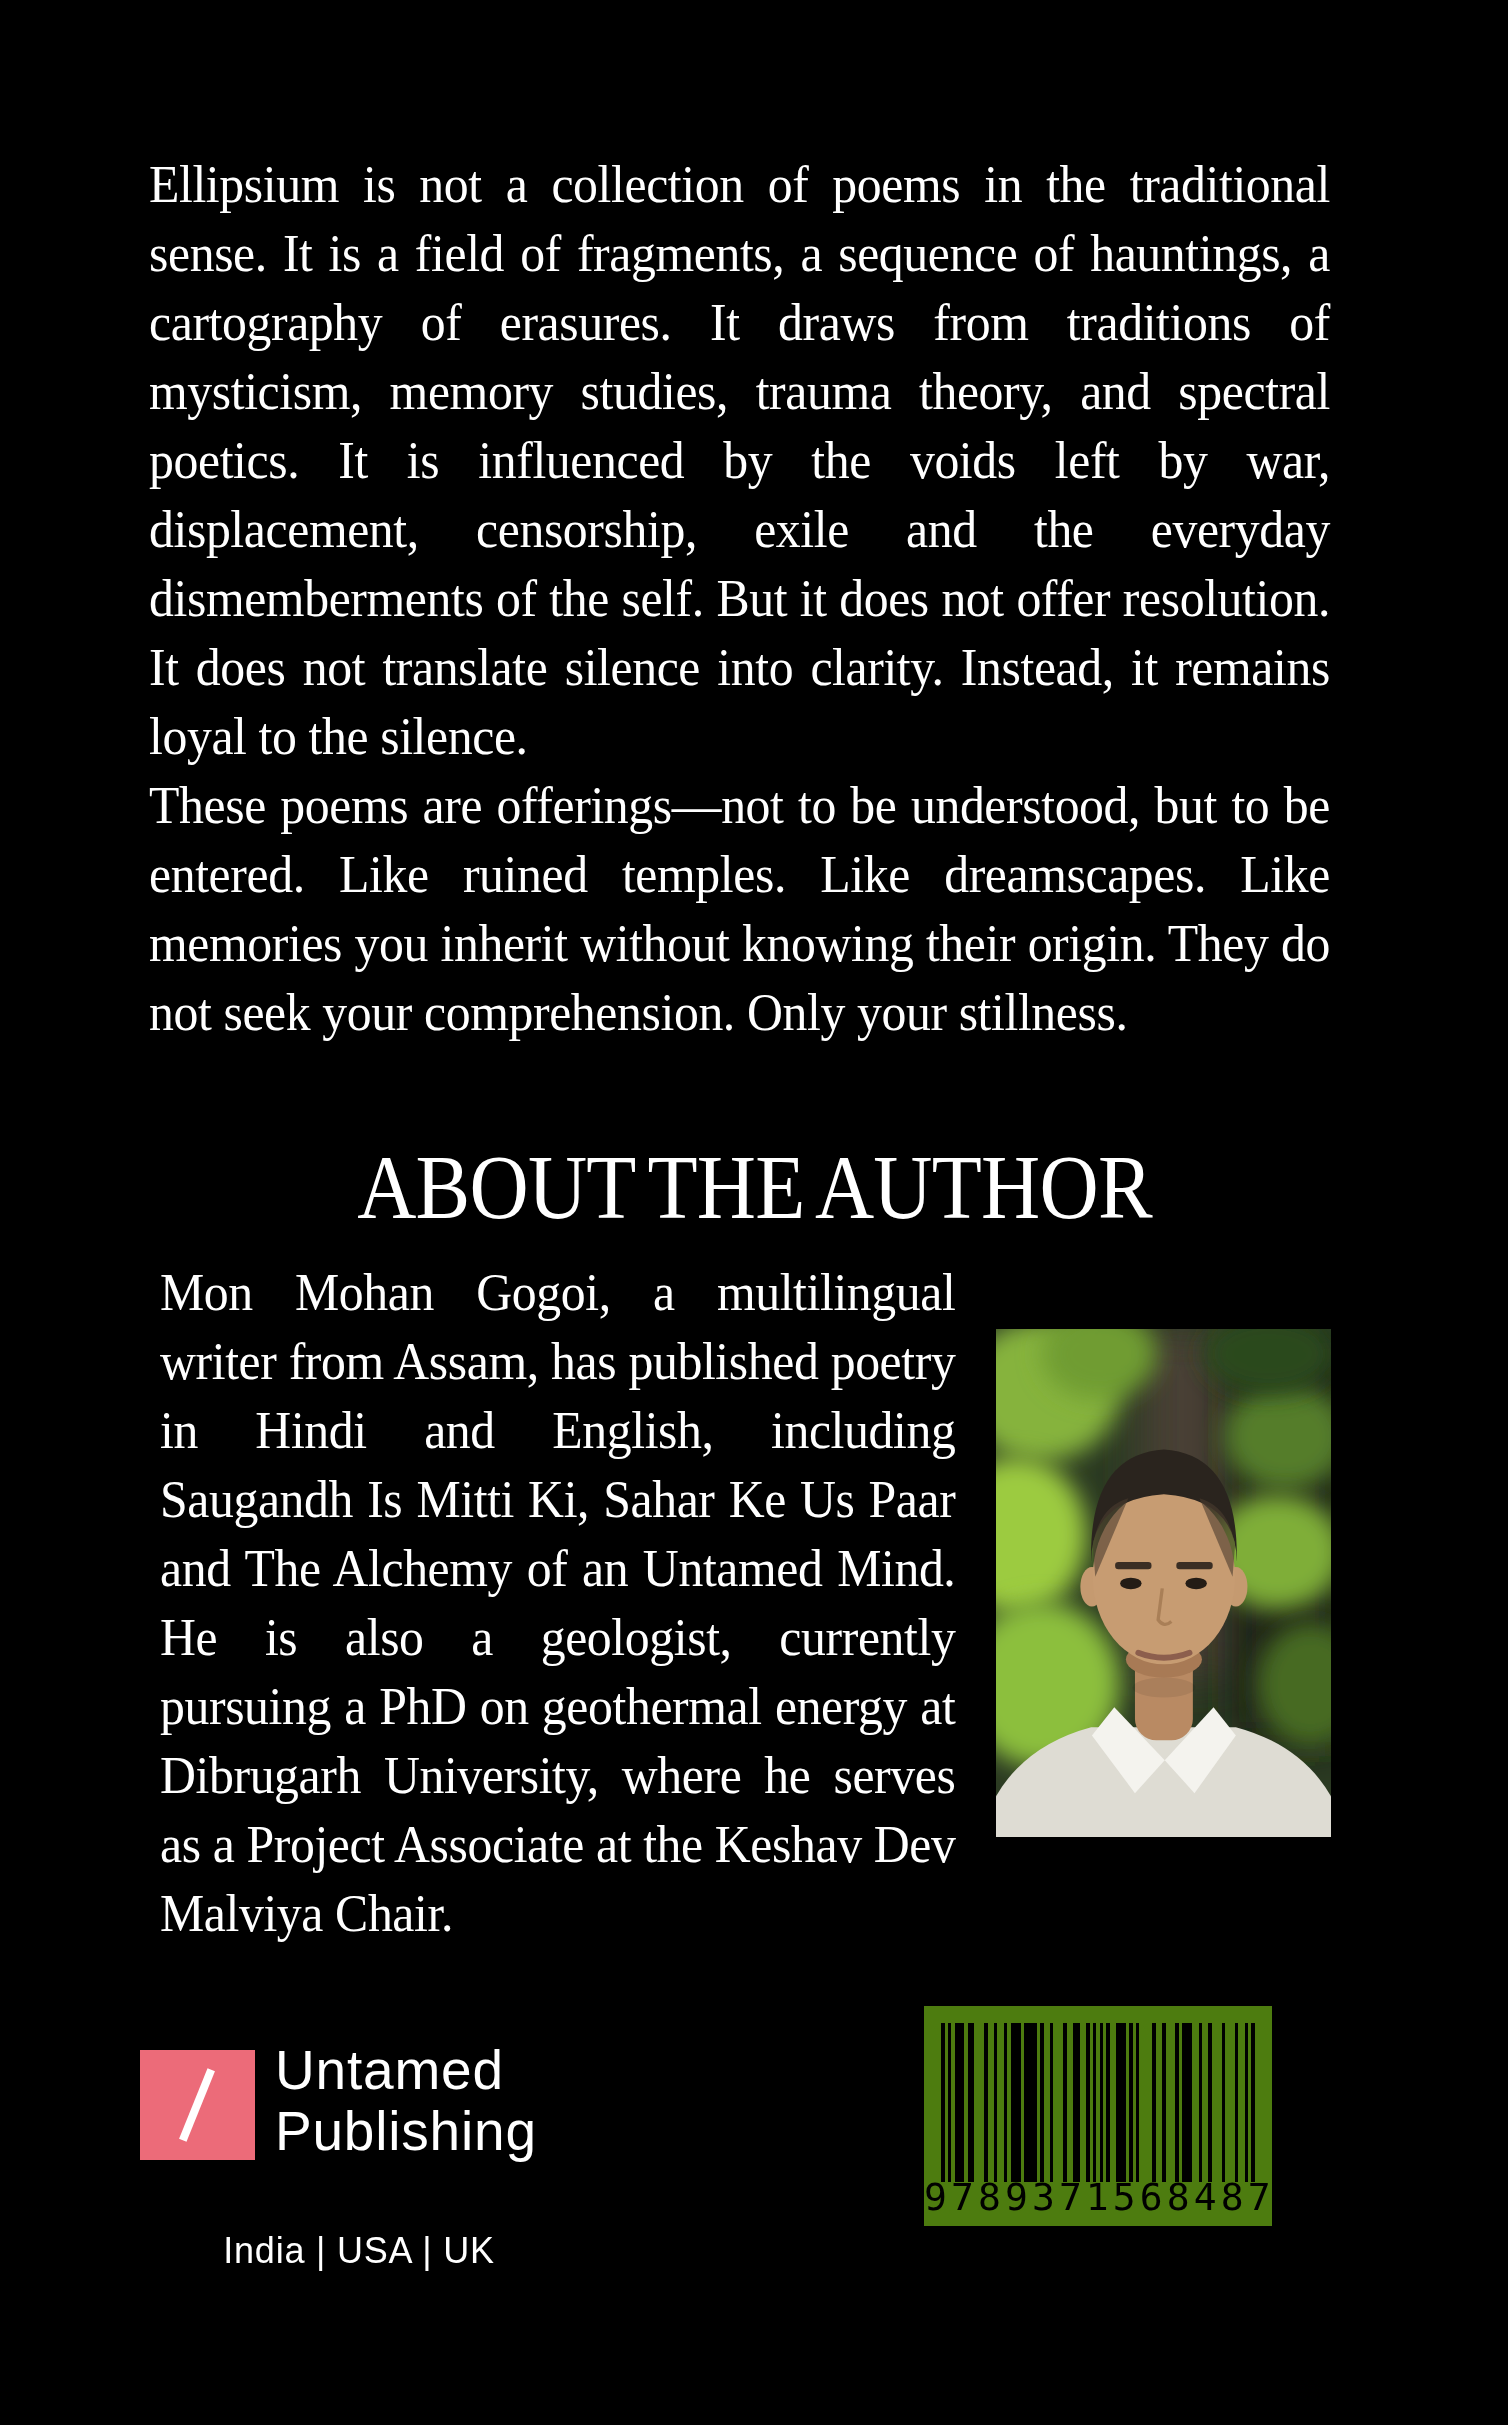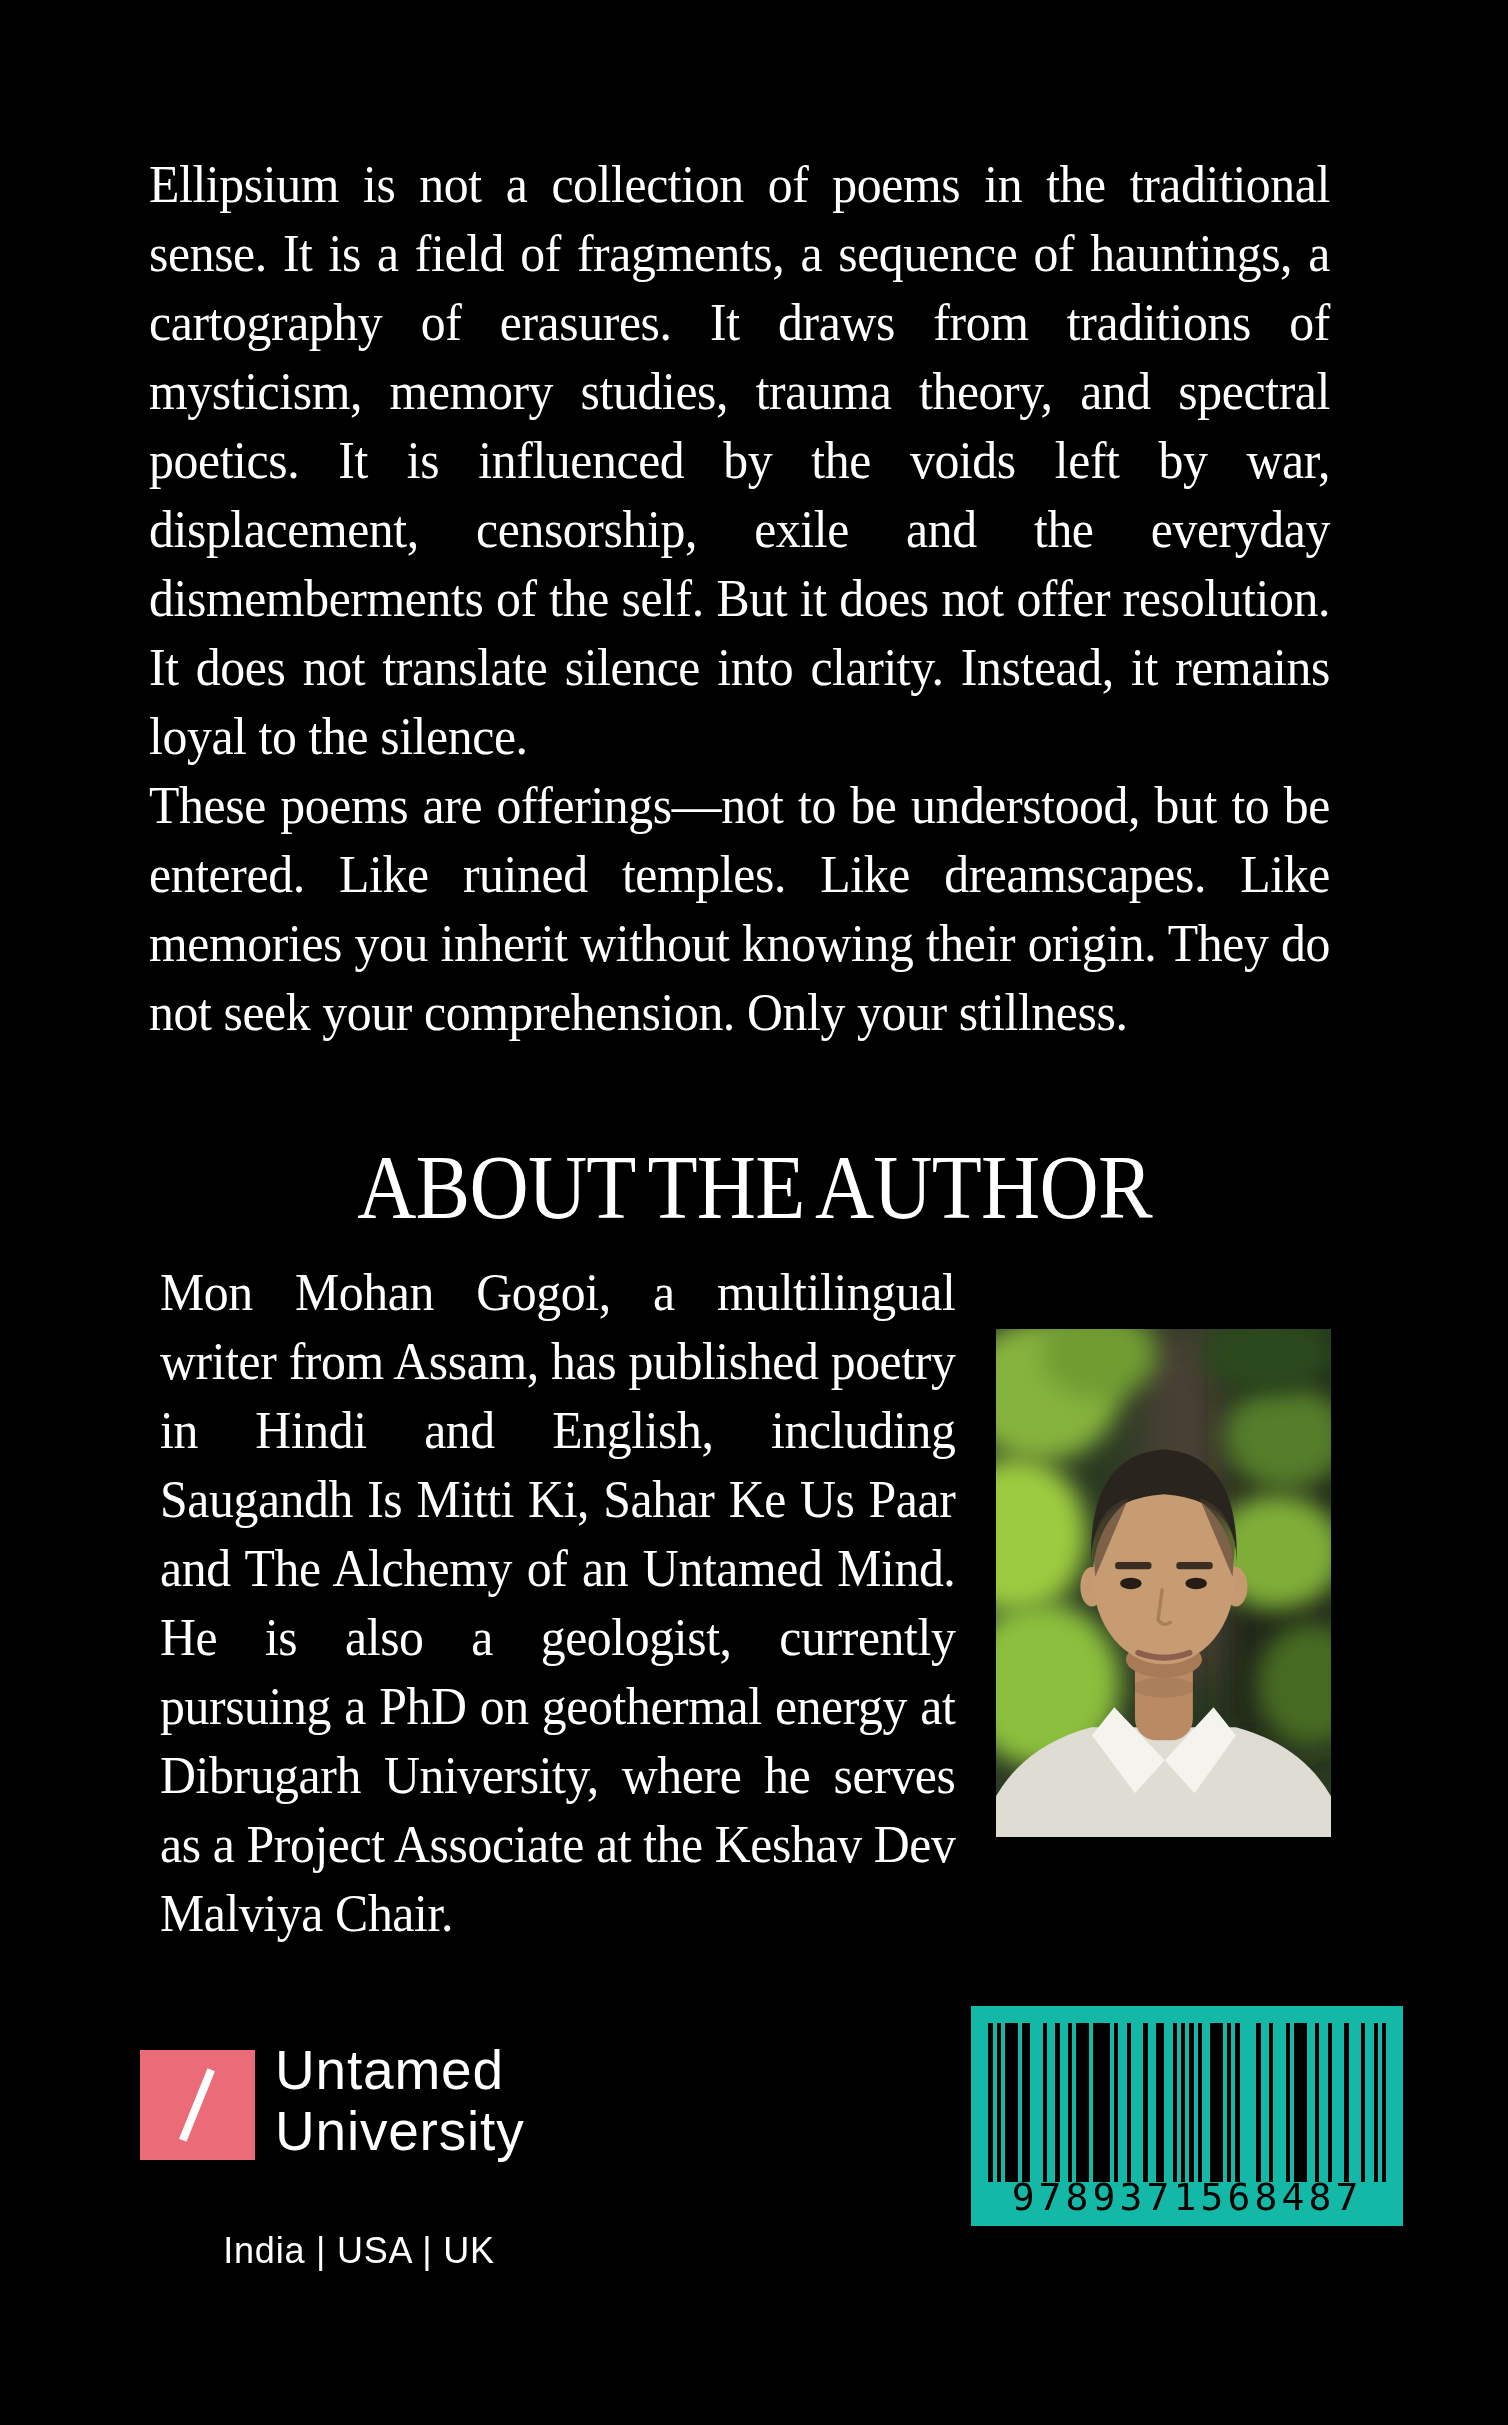--- a/index.html
+++ b/index.html
@@ -34,22 +34,22 @@
   .slash{position:absolute;left:53px;top:16.5px;width:8.3px;height:76px;
          background:#fff;transform:rotate(22deg);transform-origin:center;}
   .logo-text{position:absolute;left:275px;top:2040px;
              font-family:"Liberation Sans",sans-serif;font-weight:300;
              font-size:55px;line-height:61px;letter-spacing:0.8px;color:#fff;}
   .regions{position:absolute;left:140px;top:2183px;width:438px;text-align:center;
            font-family:"Liberation Sans",sans-serif;font-weight:300;
            font-size:36px;line-height:40px;letter-spacing:0.8px;color:#fff;margin-top:48px;}
 
   
-  .barcode{position:absolute;left:924px;top:2006px;width:432px;height:220px;
-           background:#14b8a6;margin-left:47px;}
+  .barcode{position:absolute;left:924px;top:2006px;width:348px;height:220px;
+           background:#4d7c0f;}
   .bars{position:absolute;left:17.4px;right:17.4px;top:16.5px;height:159px;display:flex;}
   .bar{flex:1;}
   .bar.on{background:#000;}
   .isbn{position:absolute;left:0;bottom:6.6px;width:100%;text-align:center;
         font-family:"DejaVu Sans Mono",monospace;font-size:38px;color:#000;
         letter-spacing:4.1px;}
 </style>
 </head>
 <body>
 
@@ -118,21 +118,21 @@
       <path d="M172,392 Q203,404 234,392" fill="none" stroke="#8c5e4d" stroke-width="7" stroke-linecap="round"></path>
       <ellipse cx="203" cy="434" rx="38" ry="12" fill="#00000014"></ellipse>
     </svg>
   </figure>
 
   <div class="logo-square" style="background: rgb(236, 107, 121);">
     <div class="slash"></div>
   </div>
   <div class="logo-text">
     <div>Untamed</div>
-    <div>University</div>
+    <div>Publishing</div>
   </div>
   <div class="regions">India | USA | UK</div>
 
   <div class="barcode">
     <div class="bars">
         <div class="bar on"></div>
         <div class="bar"></div>
         <div class="bar on"></div>
         <div class="bar"></div>
         <div class="bar on"></div>

